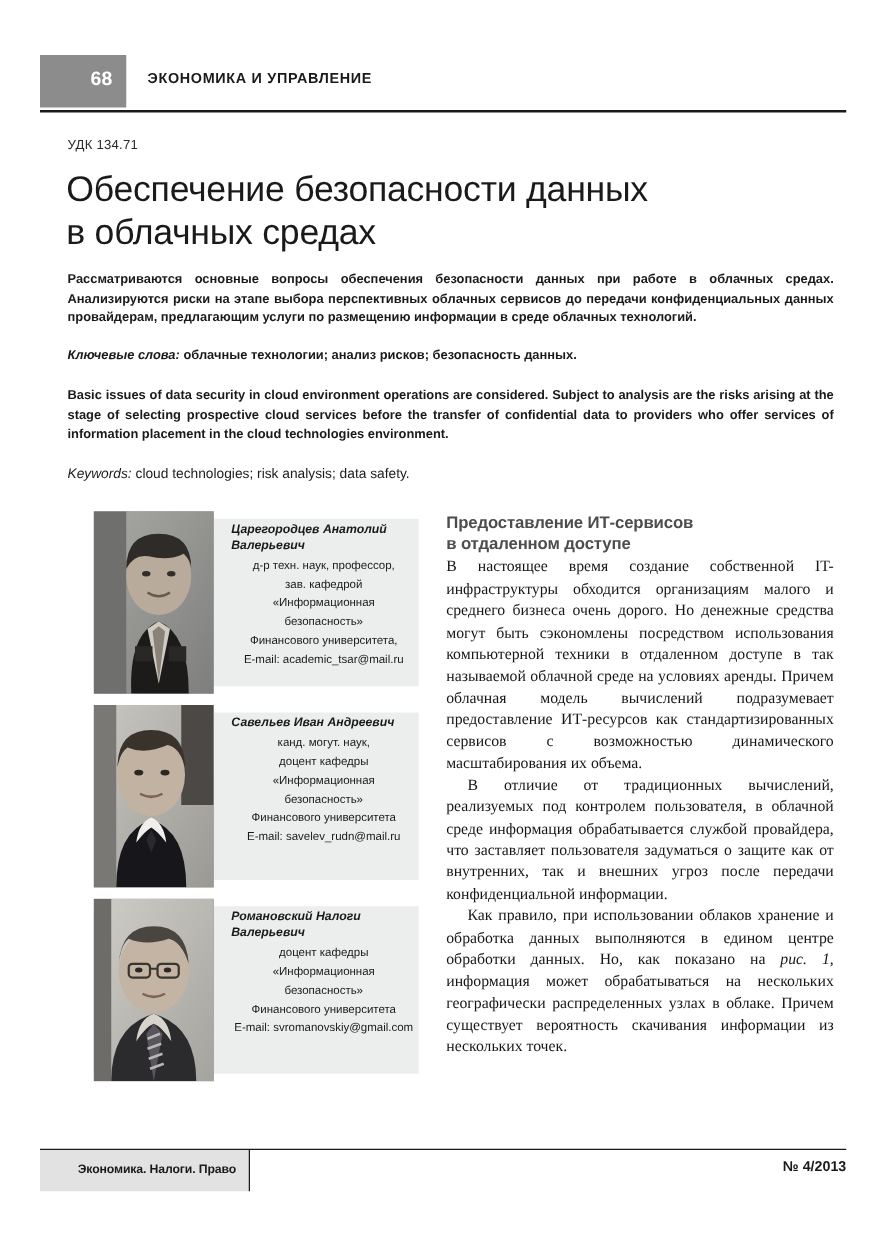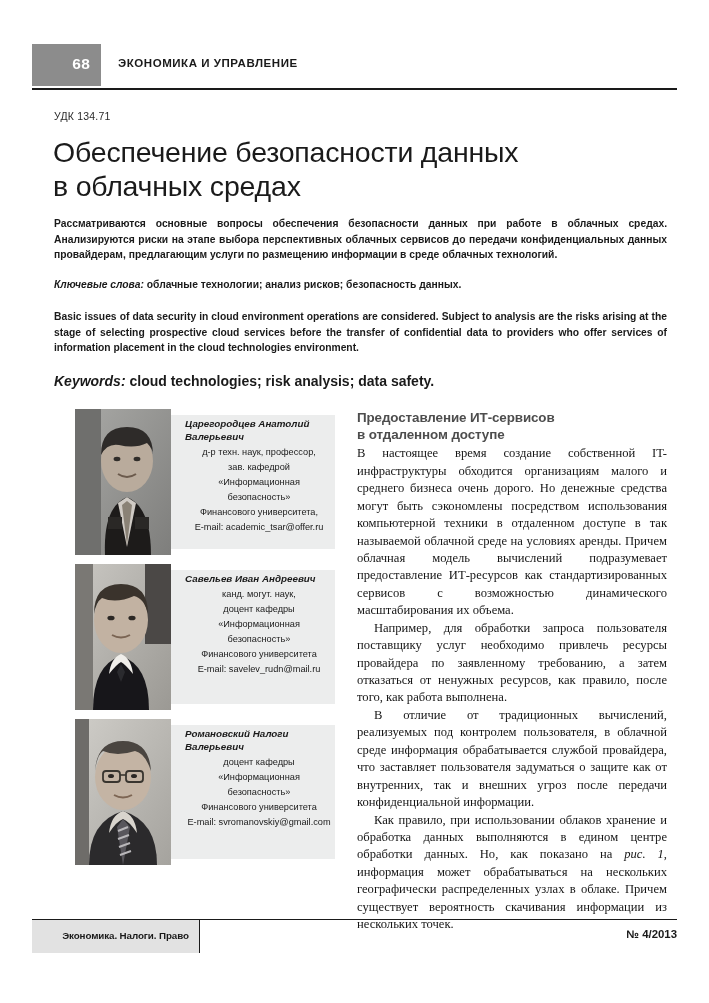--- a/index.html
+++ b/index.html
@@ -124,22 +124,22 @@
     font-weight: bold;
     line-height: 1.52;
     text-align: justify;
     color: #1a1a1a;
   }
   .kw-en {
     position: absolute;
     left: 54px;
     top: 371px;
     width: 613px;
-    font-size: 14px;
-    font-weight: bold;
+    font-size: 11px;
+    font-weight: normal;
     line-height: 1.5;
     color: #1a1a1a;
   }
 
   
   .authors {
     position: absolute;
     left: 75px;
     top: 409px;
     width: 260px;
@@ -320,21 +320,21 @@
       <div class="author-text">
         <span class="author-name">
           <span>Царегородцев Анатолий</span>
           <span>Валерьевич</span>
         </span>
         <span class="author-meta">д-р техн. наук, профессор,</span>
         <span class="author-meta">зав. кафедрой</span>
         <span class="author-meta">«Информационная</span>
         <span class="author-meta">безопасность»</span>
         <span class="author-meta">Финансового университета,</span>
-        <span class="author-meta">E-mail: academic_tsar@offer.ru</span>
+        <span class="author-meta">E-mail: academic_tsar@mail.ru</span>
       </div>
     </div>
 
     <div class="author">
       <div class="author-panel"></div>
       <div class="photo">
         <svg width="96" height="146" viewBox="0 0 96 146" xmlns="http://www.w3.org/2000/svg">
           <defs>
             <linearGradient id="bg2" x1="0" y1="0" x2="1" y2="1">
               <stop offset="0%" stop-color="#c9c7c2"></stop>
@@ -408,21 +408,20 @@
     </div>
 
   </div>
 
   <div class="rcol">
     <h2 class="rcol-head">
       <span>Предоставление ИТ-сервисов</span>
       <span>в отдаленном доступе</span>
     </h2>
     <p class="body-p">В настоящее время создание собственной IT-инфраструктуры обходится организациям малого и среднего бизнеса очень дорого. Но денежные средства могут быть сэкономлены посредством использования компьютерной техники в отдаленном доступе в так называемой облачной среде на условиях аренды. Причем облачная модель вычислений подразумевает предоставление ИТ-ресурсов как стандартизированных сервисов с возможностью динамического масштабирования их объема.</p>
-    <p class="body-p indent">Например, для обработки запроса пользователя поставщику услуг необходимо привлечь ресурсы провайдера по заявленному требованию, а затем отказаться от ненужных ресурсов, как правило, после того, как работа выполнена.</p>
     <p class="body-p indent">В отличие от традиционных вычислений, реализуемых под контролем пользователя, в облачной среде информация обрабатывается службой провайдера, что заставляет пользователя задуматься о защите как от внутренних, так и внешних угроз после передачи конфиденциальной информации.</p>
     <p class="body-p indent"><span>Как правило, при использовании облаков хранение и обработка данных выполняются в едином центре обработки данных. Но, как показано на </span><i>рис. 1</i><span>, информация может обрабатываться на нескольких географически распределенных узлах в облаке. Причем существует вероятность скачивания информации из нескольких точек.</span></p>
   </div>
 
   <div class="footer-rule"></div>
   <div class="footer-box">
     <div class="footer-journal">Экономика. Налоги. Право</div>
   </div>
   <div class="footer-issue">№ 4/2013</div>
 

